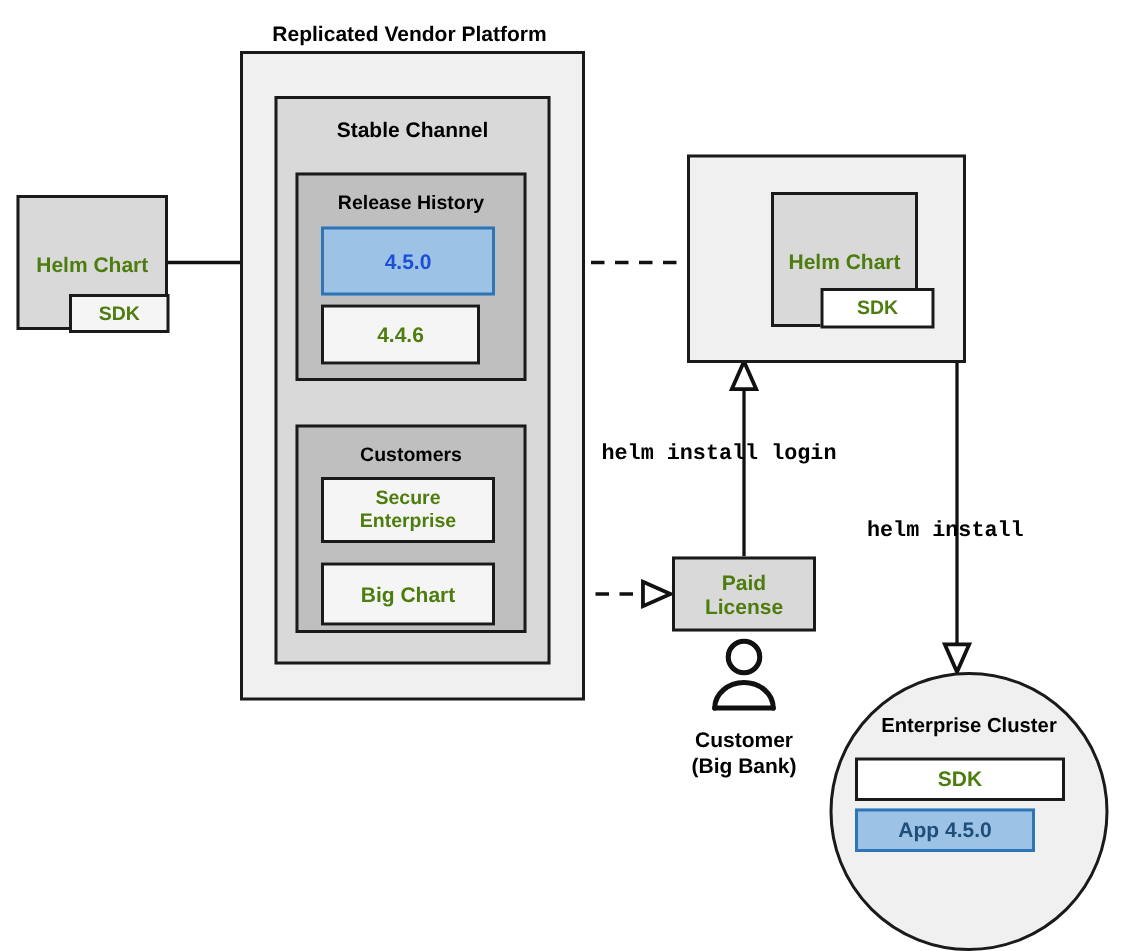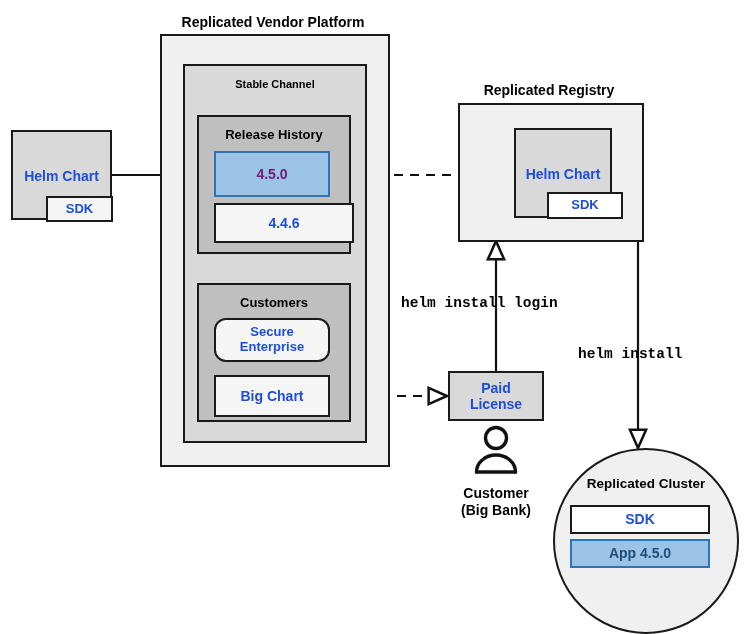--- a/index.html
+++ b/index.html
@@ -27,21 +27,21 @@
     height: 634px;
   }
   .node {
     position: absolute;
     box-sizing: border-box;
     display: flex;
     align-items: center;
     justify-content: center;
     text-align: center;
     font-weight: bold;
-    color: #1d4ed8;
+    color: #4d7c0f;
     line-height: 1.15;
   }
   .box {
     border: 2px solid #1a1a1a;
   }
   .title-lbl {
     position: absolute;
     font-weight: bold;
     color: #000000;
     text-align: center;
@@ -114,48 +114,47 @@
   </div>
   <div class="node box" style="left:46px; top:196px; width:67px; height:26px; background:#f5f5f5; font-size:13px;">
     <span>SDK</span>
   </div>
 
   <div class="title-lbl" style="left:160px; top:14px; width:226px; font-size:14px;">Replicated Vendor Platform</div>
 
   <div class="box" style="position:absolute; left:160px; top:34px; width:226px; height:429px; background:#f0f0f0;"></div>
 
   <div class="box" style="position:absolute; left:183px; top:64px; width:180px; height:375px; background:#d9d9d9;">
-    <div class="container-label" style="top:12px; font-size:11px;">Stable Channel</div>
+    <div class="container-label" style="top:12px; font-size:14px;">Stable Channel</div>
   </div>
 
   <div class="box" style="position:absolute; left:197px; top:115px; width:150px; height:135px; background:#bfbfbf;">
     <div class="container-label" style="top:10px; font-size:13px;">Release History</div>
   </div>
 
-  <div class="node box" style="left:214px; top:151px; width:116px; height:46px; background:#9cc3e5; border-color:#2e75b6; color:#701a75; font-size:14px;">
+  <div class="node box" style="left:214px; top:151px; width:116px; height:46px; background:#9cc3e5; border-color:#2e75b6; color:#1d4ed8; font-size:14px;">
     <span>4.5.0</span>
   </div>
 
-  <div class="node box" style="left:214px; top:203px; width:140px; height:40px; background:#f5f5f5; font-size:14px;">
+  <div class="node box" style="left:214px; top:203px; width:106px; height:40px; background:#f5f5f5; font-size:14px;">
     <span>4.4.6</span>
   </div>
 
   <div class="box" style="position:absolute; left:197px; top:283px; width:150px; height:135px; background:#bfbfbf;">
     <div class="container-label" style="top:10px; font-size:13px;">Customers</div>
   </div>
 
-  <div class="node box" style="left:214px; top:318px; width:116px; height:44px; background:#f5f5f5; font-size:13px; flex-direction:column;border-radius:12px;">
+  <div class="node box" style="left:214px; top:318px; width:116px; height:44px; background:#f5f5f5; font-size:13px; flex-direction:column;">
     <span style="display:block; max-width:92px;">Secure Enterprise</span>
   </div>
 
   <div class="node box" style="left:214px; top:375px; width:116px; height:42px; background:#f5f5f5; font-size:14px;">
     <span>Big Chart</span>
   </div>
 
-  <div class="title-lbl" style="left:458px; top:82px; width:182px; font-size:14px;">Replicated Registry</div>
 
   <div class="box" style="position:absolute; left:458px; top:103px; width:182px; height:135px; background:#f0f0f0;"></div>
 
   <div class="node box" style="left:514px; top:128px; width:98px; height:90px; background:#d9d9d9; font-size:14px; align-items:flex-start; padding-top:36px;">
     <span>Helm Chart</span>
   </div>
   <div class="node box" style="left:547px; top:192px; width:76px; height:27px; background:#ffffff; font-size:13px;">
     <span>SDK</span>
   </div>
 
@@ -168,22 +167,22 @@
     <path d="M6.5,47 a19.5,17 0 0 1 39,0" fill="none" stroke="#111111" stroke-width="3.4" stroke-linecap="round"></path>
     <path d="M6.5,47 L45.5,47" stroke="#111111" stroke-width="3.4" stroke-linecap="round"></path>
   </svg>
   <div class="title-lbl" style="left:421px; top:485px; width:150px; font-size:14px;">Customer</div>
   <div class="title-lbl" style="left:421px; top:502px; width:150px; font-size:14px;">(Big Bank)</div>
 
   <div class="cmd" style="left:401px; top:295px; font-size:14.5px;">helm install login</div>
   <div class="cmd" style="left:578px; top:346px; font-size:14.5px;">helm install</div>
 
   <div class="cluster-circle" style="left:553px; top:448px; width:186px; height:186px;"></div>
-  <div class="title-lbl" style="left:553px; top:476px; width:186px; font-size:13.5px;">Replicated Cluster</div>
+  <div class="title-lbl" style="left:553px; top:476px; width:186px; font-size:13.5px;">Enterprise Cluster</div>
 
   <div class="node box" style="left:570px; top:505px; width:140px; height:29px; background:#ffffff; font-size:14px;">
     <span>SDK</span>
   </div>
-  <div class="node box" style="left:570px; top:539px; width:140px; height:29px; background:#9cc3e5; border-color:#2e75b6; color:#1f4e79; font-size:14px;">
+  <div class="node box" style="left:570px; top:539px; width:120px; height:29px; background:#9cc3e5; border-color:#2e75b6; color:#1f4e79; font-size:14px;">
     <span>App 4.5.0</span>
   </div>
 
 </div>
 
 </body></html>

